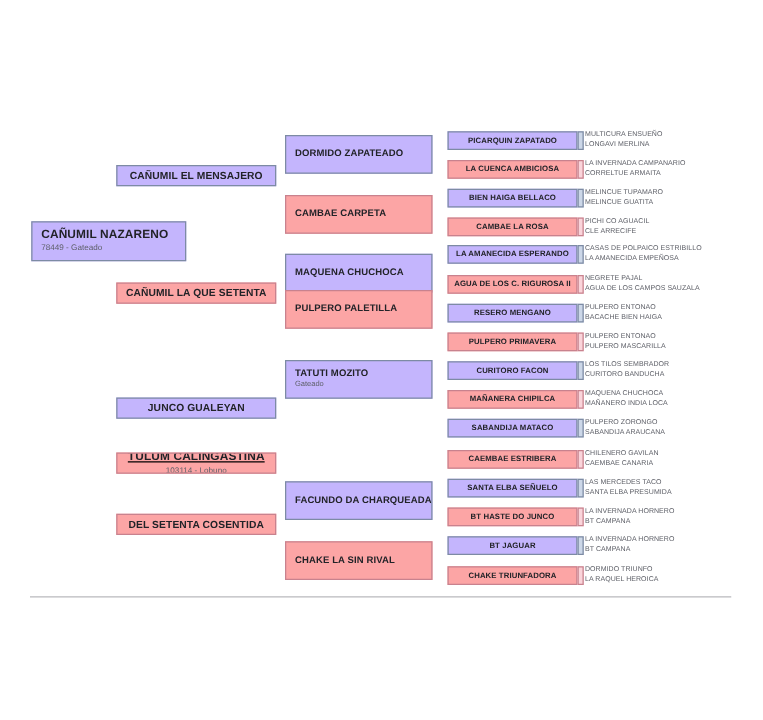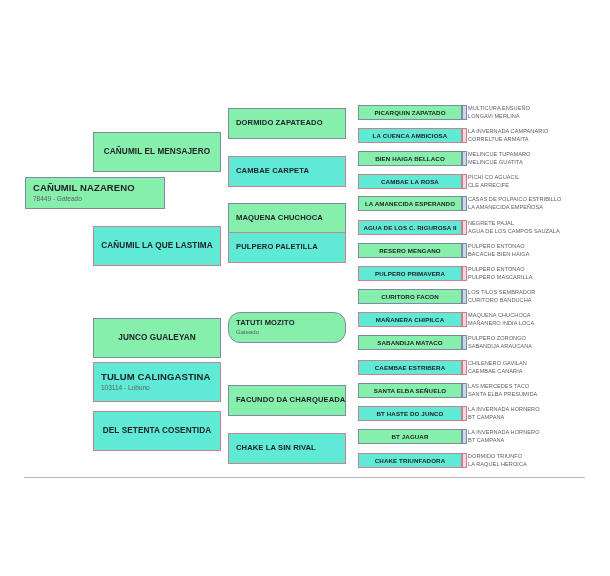--- a/index.html
+++ b/index.html
@@ -17,52 +17,52 @@
     position: relative;
     width: 610px;
     height: 576px;
   }
 
   
   .node {
     position: absolute;
     box-sizing: border-box;
     border: 1px solid #7d8ba4;
-    background: #86efac;
+    background: #c4b5fd;
     display: flex;
     flex-direction: column;
     justify-content: center;
     padding: 0 8px;
     overflow: hidden;
   }
   .node.female {
     border-color: #c8828e;
-    background: #5eead4;
+    background: #fca5a5;
   }
   .node .nm {
     font-weight: bold;
     color: #222328;
     letter-spacing: .1px;
     line-height: 1.15;
     white-space: nowrap;
   }
   .node .sub {
     color: #5d5f68;
     line-height: 1.2;
     white-space: nowrap;
     margin-top: 1px;
   }
 
   
-  .gen0 { left: 25px; width: 140px; height: 32px; padding: 0 7px; }
+  .gen0 { left: 25px; width: 124px; height: 32px; padding: 0 7px; }
   .gen0 .nm  { font-size: 9.5px; }
   .gen0 .sub { font-size: 6.5px; }
 
   
-  .gen1 { left: 93px; width: 128px; height: 40px; align-items: center; }
+  .gen1 { left: 93px; width: 128px; height: 17px; align-items: center; }
   .gen1 .nm  { font-size: 8.2px; }
   .gen1 .sub { font-size: 6.2px; }
 
   
   .gen2 { left: 228px; width: 118px; height: 31px; padding: 0 7px; }
   .gen2 .nm  { font-size: 7.6px; }
   .gen2 .sub { font-size: 6px; }
 
   
   .gen3 { left: 358px; width: 104px; height: 15px; align-items: center; padding: 0 2px; }
@@ -118,46 +118,46 @@
 
   <div class="node gen0" id="node-root" style="top: 177px;">
     <span class="nm">CAÑUMIL NAZARENO</span>
     <span class="sub">78449 - Gateado</span>
   </div>
 
   <div class="node gen1" id="g1-0" style="top: 132px;">
     <span class="nm">CAÑUMIL EL MENSAJERO</span>
   </div>
   <div class="node gen1 female" id="g1-1" style="top: 226px;">
-    <span class="nm">CAÑUMIL LA QUE LASTIMA</span>
+    <span class="nm">CAÑUMIL LA QUE SETENTA</span>
   </div>
   <div class="node gen1" id="g1-2" style="top: 318px;">
     <span class="nm">JUNCO GUALEYAN</span>
   </div>
-  <div class="node gen1 female" id="g1-3" style="align-items: flex-start; padding: 0px 7px; top: 362px;">
+  <div class="node gen1 female" id="g1-3" style="align-items: center; padding: 0px 7px; top: 362px; text-decoration: underline;">
     <span class="nm" style="font-size:9.5px;">TULUM CALINGASTINA</span>
     <span class="sub" style="font-size:6.5px;">103114 - Lobuno</span>
   </div>
   <div class="node gen1 female" id="g1-4" style="top: 411px;">
     <span class="nm">DEL SETENTA COSENTIDA</span>
   </div>
 
   <div class="node gen2" id="g2-0" style="top: 108px;">
     <span class="nm">DORMIDO ZAPATEADO</span>
   </div>
   <div class="node gen2 female" id="g2-1" style="top: 156px;">
     <span class="nm">CAMBAE CARPETA</span>
   </div>
   <div class="node gen2" id="g2-2" style="top: 203px;">
     <span class="nm">MAQUENA CHUCHOCA</span>
   </div>
   <div class="node gen2 female" id="g2-3" style="top: 232px;">
     <span class="nm">PULPERO PALETILLA</span>
   </div>
-  <div class="node gen2" id="g2-4" style="top: 312px; border-radius: 12px;">
+  <div class="node gen2" id="g2-4" style="top: 288px;">
     <span class="nm">TATUTI MOZITO</span>
     <span class="sub">Gateado</span>
   </div>
   <div class="node gen2 female" id="g2-7" style="top: 433px;">
     <span class="nm">CHAKE LA SIN RIVAL</span>
   </div>
   <div class="node gen2" id="g2-6" style="top: 385px;">
     <span class="nm">FACUNDO DA CHARQUEADA</span>
   </div>
 

